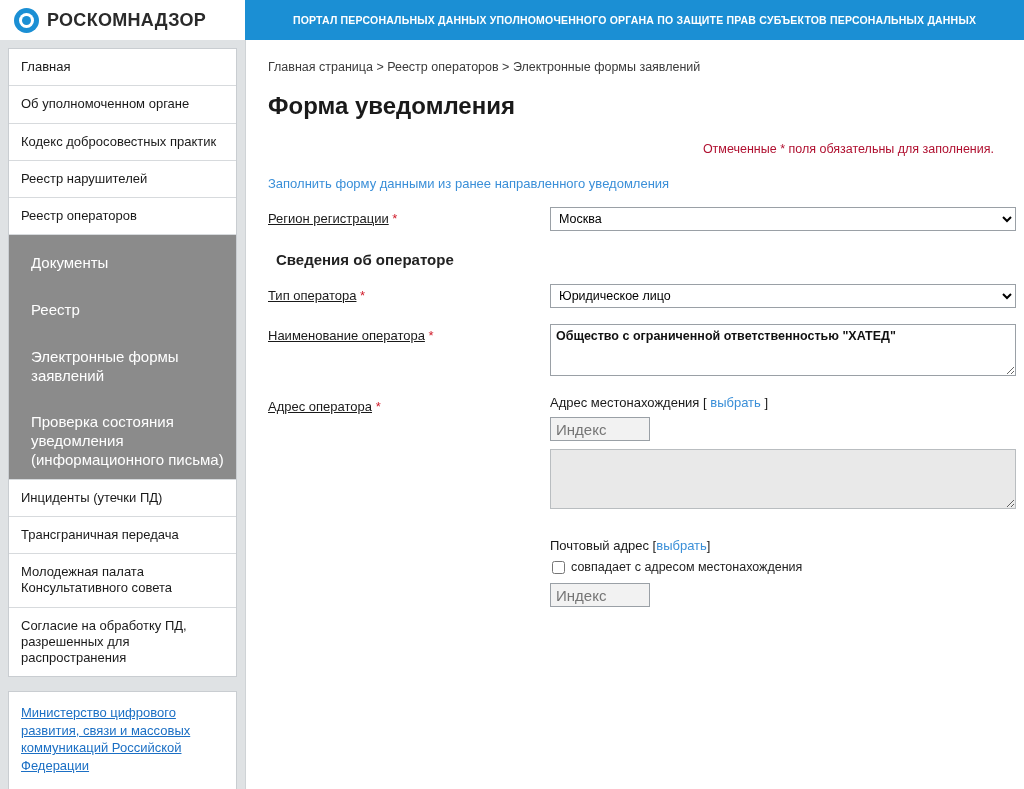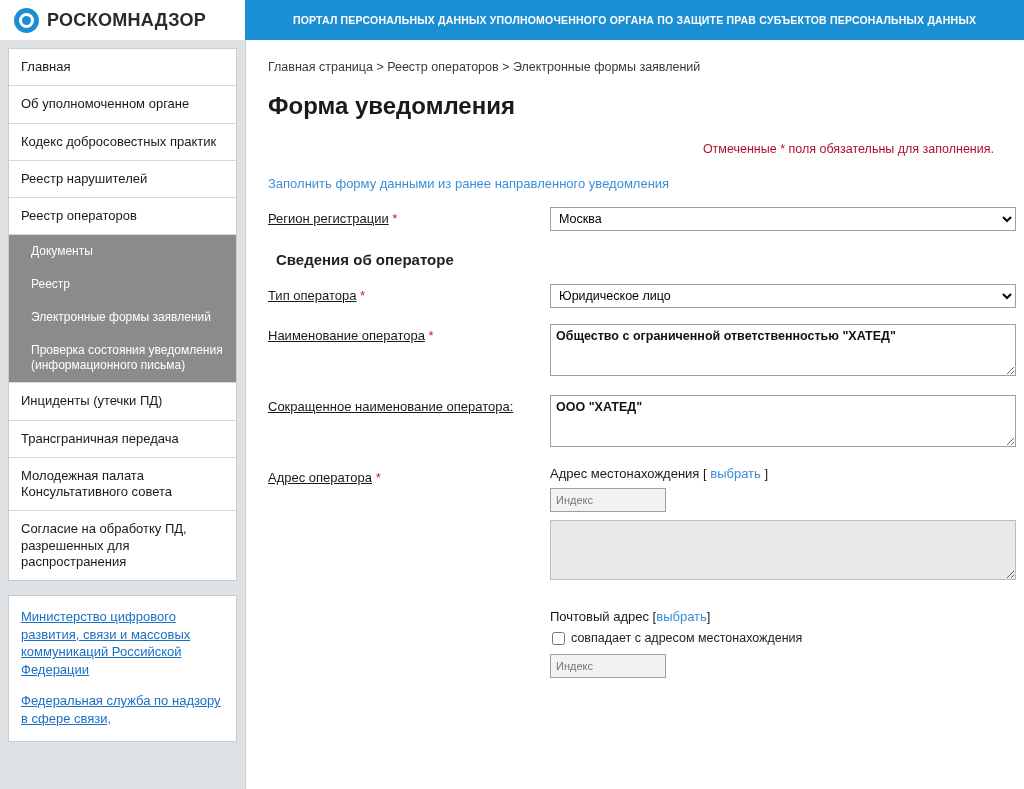--- a/index.html
+++ b/index.html
@@ -121,22 +121,22 @@
   }
   .menu-item:last-child { border-bottom: none; }
   .menu-item.active {
     background: #ffffff;
   }
   .submenu {
     background: #8b8b8b;
     border-bottom: 1px solid #d7dadd;
   }
   .submenu-item {
-    padding: 9px 12px 9px 22px;
-    font-size: 12px;
+    padding: 19px 12px 9px 22px;
+    font-size: 15px;
     color: #ffffff;
     line-height: 1.25;
     cursor: pointer;
   }
   .links-box {
     margin-top: 14px;
     background: #ffffff;
     border: 1px solid #c9cdd1;
     padding: 12px 12px 14px 12px;
   }
@@ -225,24 +225,24 @@
     font-size: 13px;
     color: #1a1a1a;
     margin-bottom: 7px;
   }
   .sub-head a, .inline-link {
     color: #3a8fd8;
     text-decoration: none;
     cursor: pointer;
   }
   input.index {
-    width: 116px;
+    width: 100px;
     height: 24px;
     font-family: "Liberation Sans", sans-serif;
-    font-size: 11px;
+    font-size: 15px;
     border: 1px solid #9aa0a6;
     padding: 2px 5px;
     box-sizing: border-box;
     background: #f2f2f2;
     color: #8a8a8a;
   }
   textarea.addr {
     width: 466px;
     height: 60px;
     background: #e9e9e9;
@@ -336,28 +336,20 @@
       <div class="form-row">
         <div class="form-label">
           <span class="u">Наименование оператора</span>
           <span class="req">*</span>
         </div>
         <div class="form-field">
           <textarea class="inp" rows="3" style="height: 52px;">Общество с ограниченной ответственностью "ХАТЕД"</textarea>
         </div>
       </div>
 
-      <div class="form-row">
-        <div class="form-label">
-          <span class="u">Сокращенное наименование оператора:</span>
-        </div>
-        <div class="form-field">
-          <textarea class="inp" rows="3" style="height: 52px;">ООО "ХАТЕД"</textarea>
-        </div>
-      </div>
 
       <div class="form-row">
         <div class="form-label">
           <span class="u">Адрес оператора</span>
           <span class="req">*</span>
         </div>
         <div class="form-field">
           <div class="sub-head">
             <span>Адрес местонахождения [</span>
             <span class="inline-link">выбрать</span>

